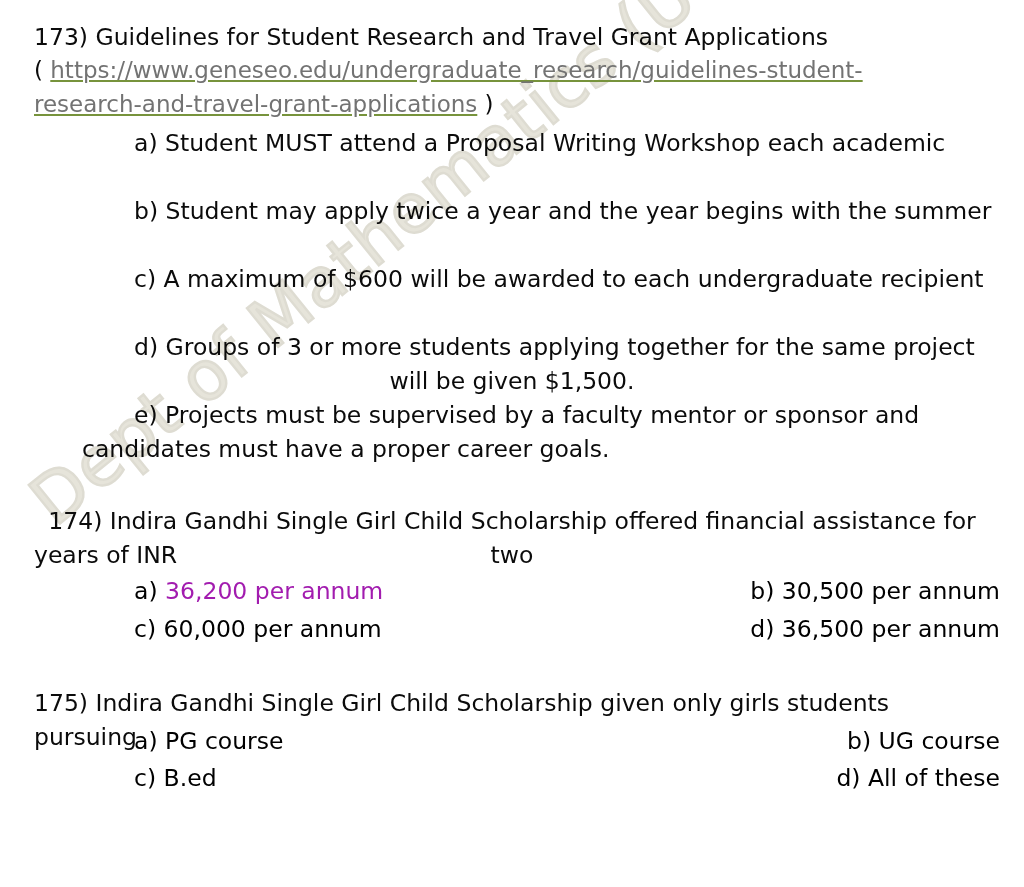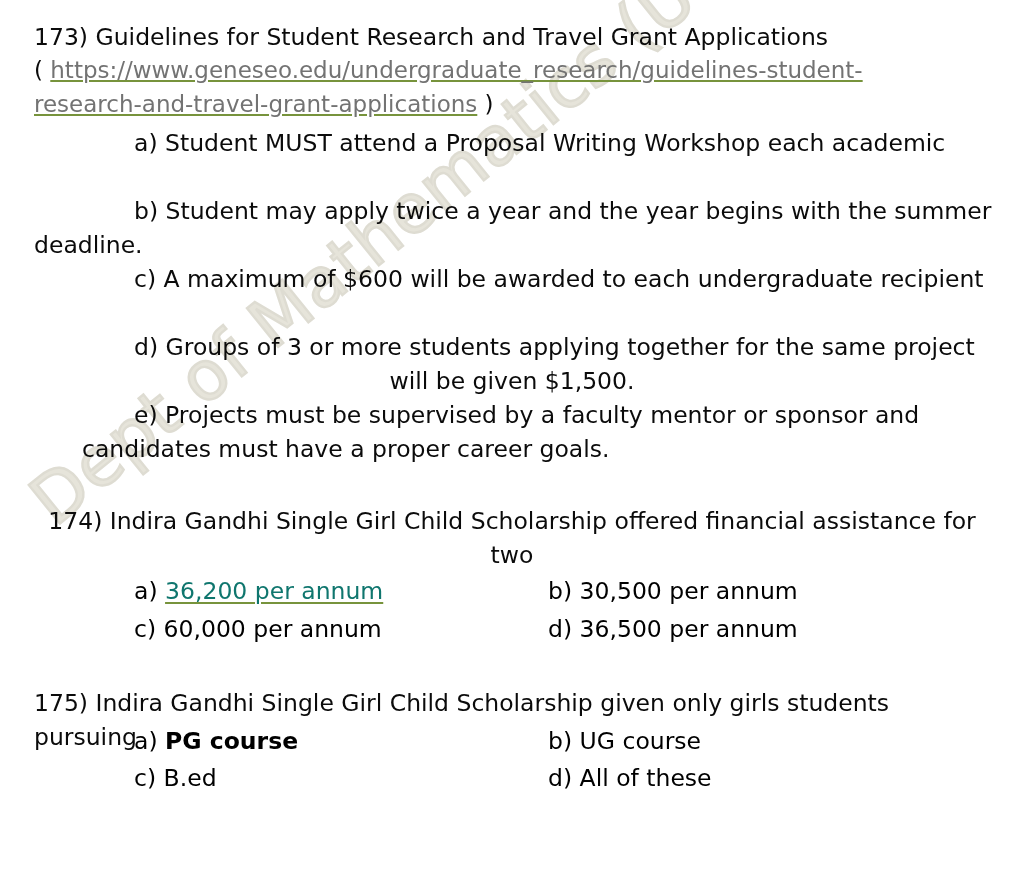--- a/index.html
+++ b/index.html
@@ -84,48 +84,48 @@
     text-decoration: underline;
     text-decoration-color: #77933c;
     text-underline-offset: 2px;
   }
 
   .indent {
     padding-left: 100px;
   }
 
   .answer-green {
-    color: #0f766e;
-    text-decoration: underline;
+    color: #a21caf;
     text-decoration-color: #77933c;
     text-underline-offset: 3px;
   }
 
   .answer-bold {
-    font-weight: 700;
+    font-weight: 400;
   }
 
   .opt-row {
     position: absolute;
     left: 134px;
     width: 856px;
     font-size: 23.5px;
     line-height: 34px;
   }
   .opt-col-a {
     position: absolute;
     left: 0;
     top: 0;
     width: 400px;
   }
   .opt-col-b {
     position: absolute;
-    left: 414px;
+    left: 436px;
     top: 0;
     width: 430px;
+    text-align: right;
   }
 
   .paren { color: #0b0b0b; }
 </style>
 </head>
 <body>
 
 <div id="page">
 
   <div class="watermark-layer">
@@ -136,31 +136,31 @@
 
     <div class="doc-line q-text" style="top:20px;">173) Guidelines for Student Research and Travel Grant Applications</div>
 
     <div class="doc-line url-line" style="top:58px;"><span class="paren">( </span><a class="link" href="#">https://www.geneseo.edu/undergraduate_research/guidelines-student-</a></div>
 
     <div class="doc-line url-line" style="top:92px;"><a class="link" href="#">research-and-travel-grant-applications</a><span class="paren"> )</span></div>
 
     <div class="doc-line indent" style="top:126px;">a) Student MUST attend a Proposal Writing Workshop each academic</div>
 
     <div class="doc-line indent" style="top:194px;">b) Student may apply twice a year and the year begins with the summer</div>
-    <div class="doc-line" style="top:228px;">deadline.</div>
 
     <div class="doc-line indent" style="top:262px;">c) A maximum of $600 will be awarded to each undergraduate recipient</div>
 
     <div class="doc-line indent" style="top:330px;">d) Groups of 3 or more students applying together for the same project</div>
     <div class="doc-line" style="top:364px;text-align:center;">will be given $1,500.</div>
 
     <div class="doc-line indent" style="top:398px;">e) Projects must be supervised by a faculty mentor or sponsor and</div>
     <div class="doc-line" style="top:432px;margin-left:48px;">candidates must have a proper career goals.</div>
 
     <div class="doc-line q-text" style="top:504px;text-align:center;">174) Indira Gandhi Single Girl Child Scholarship offered financial assistance for two</div>
+    <div class="doc-line q-text" style="top:538px;">years of INR</div>
 
     <div class="opt-row" style="top:574px;">
       <div class="opt-col-a"><span>a)</span><span>&nbsp;</span><span class="answer-green">36,200 per annum</span></div>
       <div class="opt-col-b"><span>b)</span><span>&nbsp;</span><span>30,500 per annum</span></div>
     </div>
 
     <div class="opt-row" style="top:612px;">
       <div class="opt-col-a"><span>c)</span><span>&nbsp;</span><span>60,000 per annum</span></div>
       <div class="opt-col-b"><span>d)</span><span>&nbsp;</span><span>36,500 per annum</span></div>
     </div>

